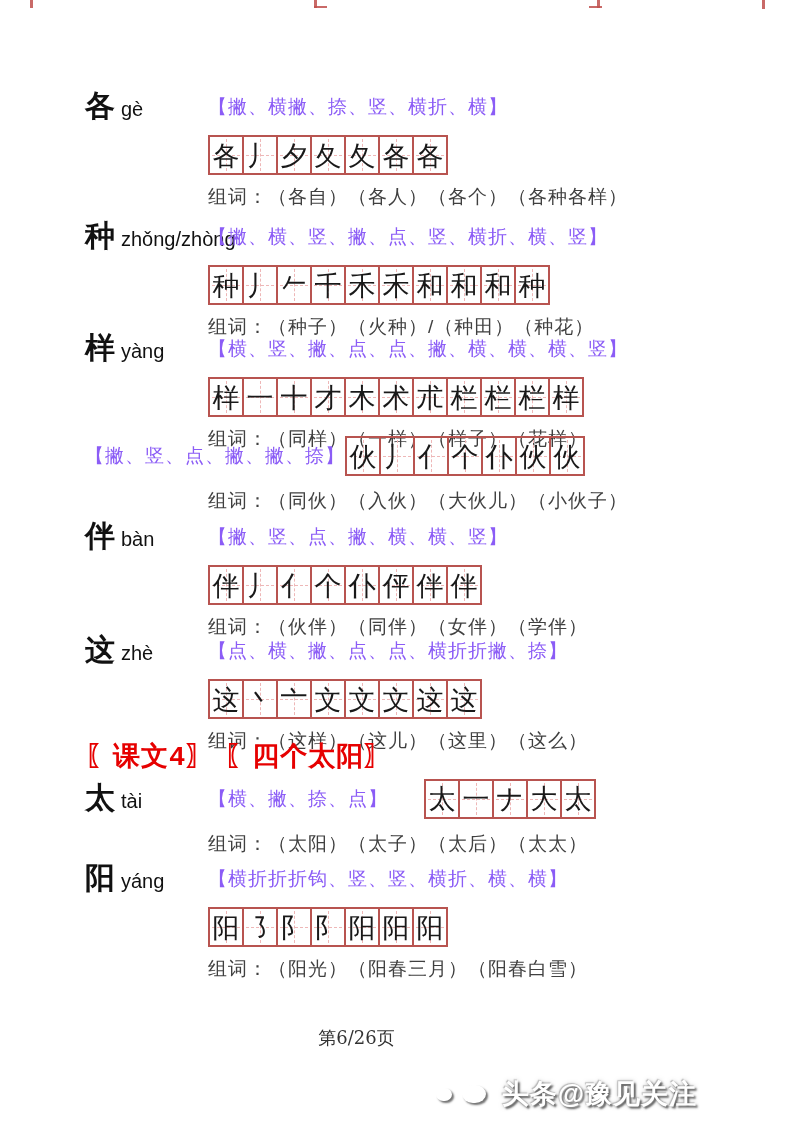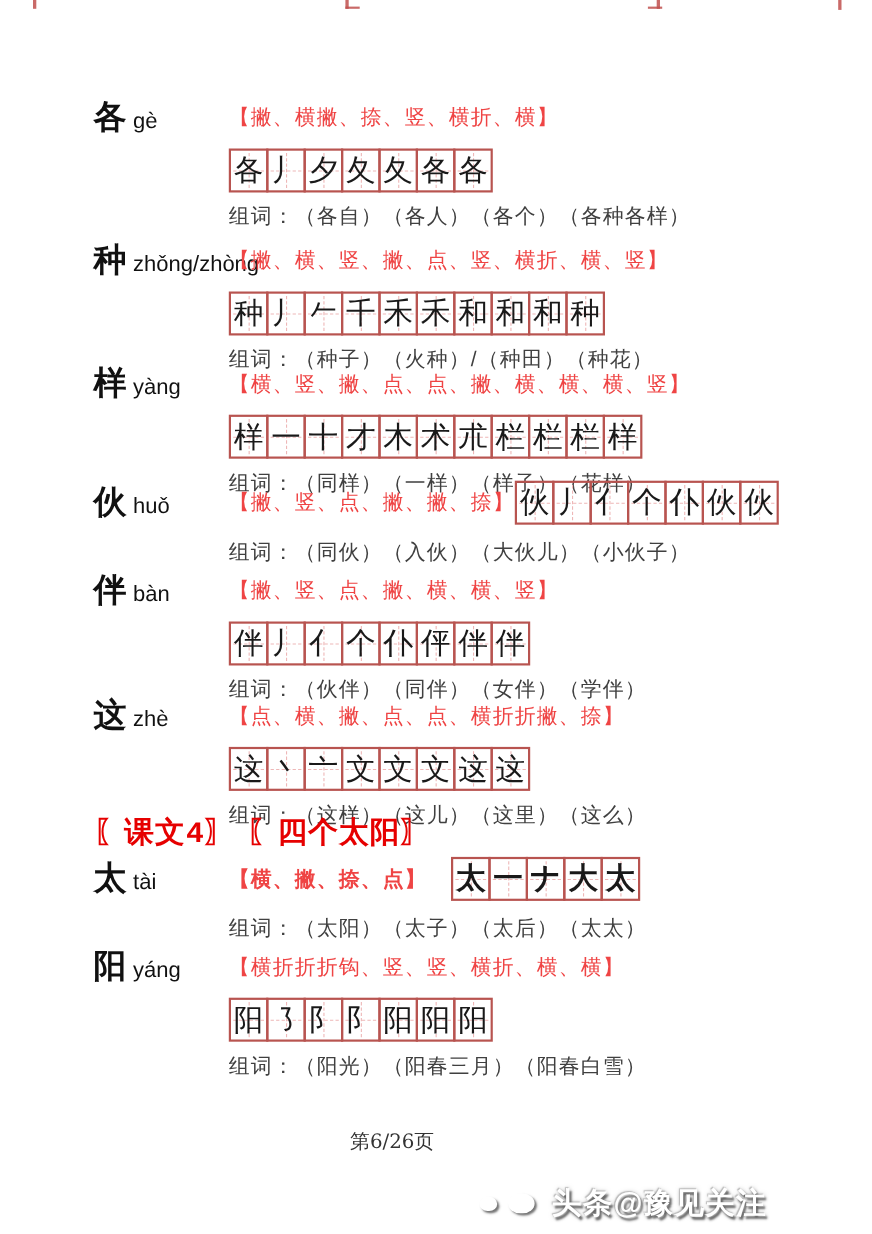--- a/index.html
+++ b/index.html
@@ -20,21 +20,21 @@
   .e0 { top:86px; }  .e1 { top:216px; } .e2 { top:328px; }
   .e3 { top:436px; } .e4 { top:516px; } .e5 { top:630px; }
   .e6 { top:778px; } .e7 { top:858px; }
 
   .row1 { display:flex; align-items:center; }
   .charcol { width:123px; flex:0 0 123px; white-space:nowrap; }
   .hanzi  { font-family:"DejaVu Serif", serif; font-weight:bold; font-size:30px; color:#111; }
   .pinyin { font-size:20px; color:#111; margin-left:6px; }
 
   .rightcol { flex:1; }
-  .strokes { font-family:"DejaVu Serif", serif; font-size:19px; color:#ef4444;
+  .strokes { font-family:"DejaVu Serif", serif; font-size:19px; color:#8b5cf6;
              letter-spacing:1px; white-space:nowrap; }
 
   .inlinewrap { display:flex; align-items:center; gap:0; }
 
   .grid { display:flex; margin-top:8px; }
   .grid.inline { margin-top:0; }
   .cell { width:36px; height:40px; border:2px solid #b85450; margin-left:-2px;
           position:relative; display:flex; align-items:center; justify-content:center; }
   .cell:first-child { margin-left:0; }
   .cell::before { content:""; position:absolute; left:2px; right:2px; top:50%;
@@ -207,23 +207,20 @@
           <div class="cell">
             <span>样</span>
           </div>
         </div>
       <div class="words">组词：（同样）（一样）（样子）（花样）</div>
     </div>
   </div>
 
   <div class="entry e3">
     <div class="row1">
-      <div class="charcol">
-        <span class="hanzi">伙</span><span class="pinyin">huǒ</span>
-      </div>
       <div class="rightcol">
         <div class="inlinewrap">
           <div class="strokes">【撇、竖、点、撇、撇、捺】</div>
           <div class="grid inline">
               <div class="cell">
                 <span>伙</span>
               </div>
               <div class="cell">
                 <span>丿</span>
               </div>
@@ -332,21 +329,21 @@
   <div class="lesson-header">
     <span class="part1">〖课文4〗</span><span class="part2">〖四个太阳〗</span>
   </div>
 
   <div class="entry e6">
     <div class="row1">
       <div class="charcol">
         <span class="hanzi">太</span><span class="pinyin">tài</span>
       </div>
       <div class="rightcol">
-        <div class="inlinewrap" style="gap:22px;font-weight:bold;">
+        <div class="inlinewrap" style="gap:36px;">
           <div class="strokes">【横、撇、捺、点】</div>
           <div class="grid inline">
               <div class="cell">
                 <span>太</span>
               </div>
               <div class="cell">
                 <span>一</span>
               </div>
               <div class="cell">
                 <span>ナ</span>

